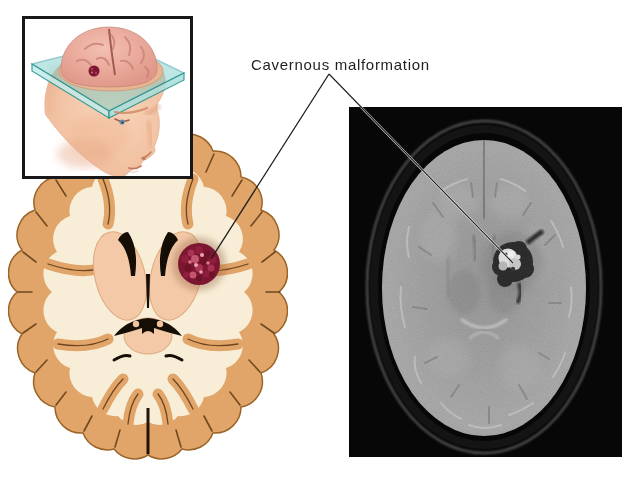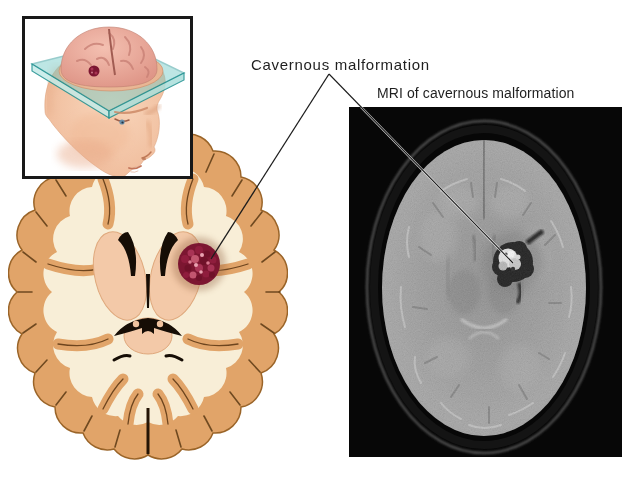--- a/index.html
+++ b/index.html
@@ -315,21 +315,20 @@
         <circle cx="169" cy="150" r="2.5" fill="#dddddd"></circle>
           <circle cx="164" cy="162" r="2.2" fill="#1a1a1a"></circle>
         <circle cx="157" cy="147" r="1.6" fill="#333333"></circle>
       </g>
 
       <rect x="0" y="0" width="273" height="350" filter="url(#noiseF)" opacity="0.55"></rect>
     </g>
   </svg>
 
   <div class="label callout-label">Cavernous malformation</div>
-  <div class="label mri-caption">MRI of cavernous malformation</div>
 
   <svg class="overlay" width="632" height="493" viewBox="0 0 632 493">
     <path d="M329,74 L211,259" class="stroke-callout" stroke-width="1.3" fill="none"></path>
     <path d="M361,107 L513,263" stroke="#f5f5f5" stroke-width="2.4" fill="none" opacity="0.9"></path>
     <path d="M329,74 L513,263" class="stroke-callout" stroke-width="1.1" fill="none"></path>
   </svg>
 
 </div>
 
 </body></html>

